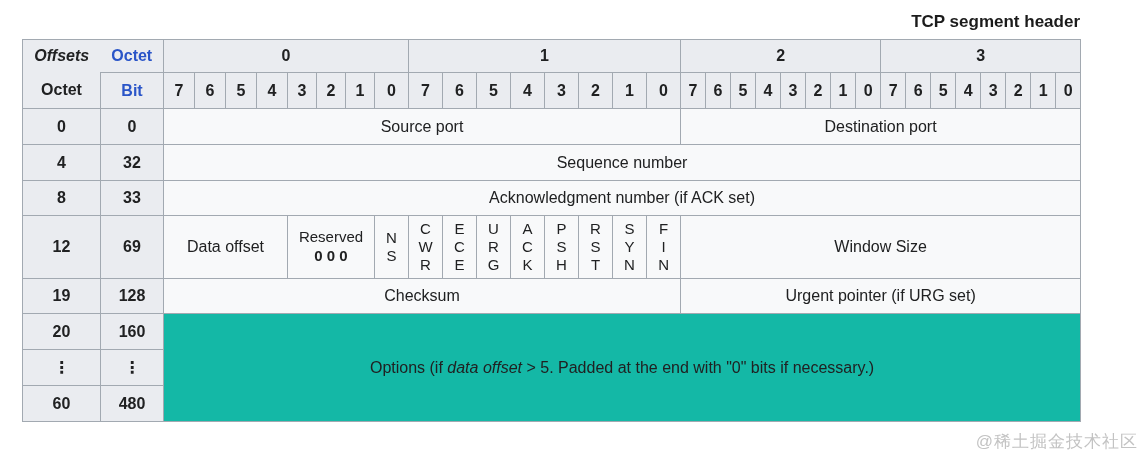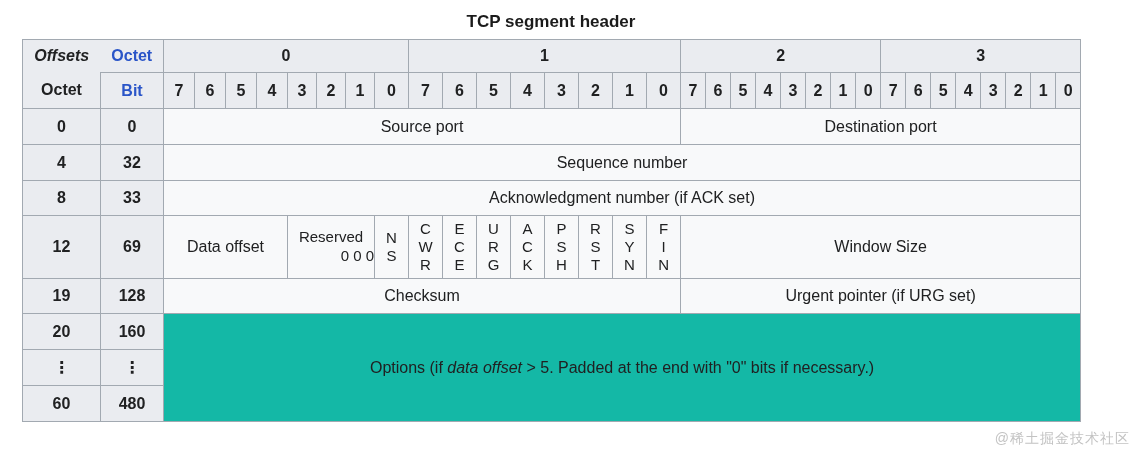--- a/index.html
+++ b/index.html
@@ -7,21 +7,21 @@
     margin: 0; padding: 0;
     width: 1146px; height: 456px;
     background: #ffffff;
     font-family: "Liberation Sans", "DejaVu Sans", sans-serif;
     color: #202122;
     overflow: hidden;
   }
   .page { position: absolute; left: 22px; top: 0; width: 1058px; }
   .title {
     width: 1058px;
-    text-align: center;
+    text-align: right;
     font-weight: bold;
     font-size: 17px;
     color: #1b1b1b;
     margin: 12px 0 7px 0;
   }
   table.tcp {
     border-collapse: collapse;
     table-layout: fixed;
     width: 1058px;
     font-size: 16px;
@@ -46,31 +46,31 @@
   tr.h35 { height: 35px; }
   tr.h36 { height: 36px; }
   tr.h63 { height: 63px; }
   td.flag {
     white-space: pre-line;
     font-size: 15px;
     line-height: 1.18;
     padding: 2px 0;
   }
   td.reserved { font-size: 15px; line-height: 1.25; padding: 2px 0; }
-  td.reserved .rv { font-weight: normal; text-align: right; }
+  td.reserved .rv { font-weight: bold; }
   td.options-cell {
     background: #14b8a6;
     font-size: 16px;
   }
   td.options-cell em { font-style: italic; }
   .watermark {
     position: absolute;
-    right: 16px;
+    right: 8px;
     top: 430px;
-    font-size: 14px;
+    font-size: 17px;
     color: #c3c3c3;
     letter-spacing: 1px;
     margin-left: 34px;
   }
 </style>
 </head>
 <body>
 
 <div class="page">
   <div class="title">TCP segment header</div>

